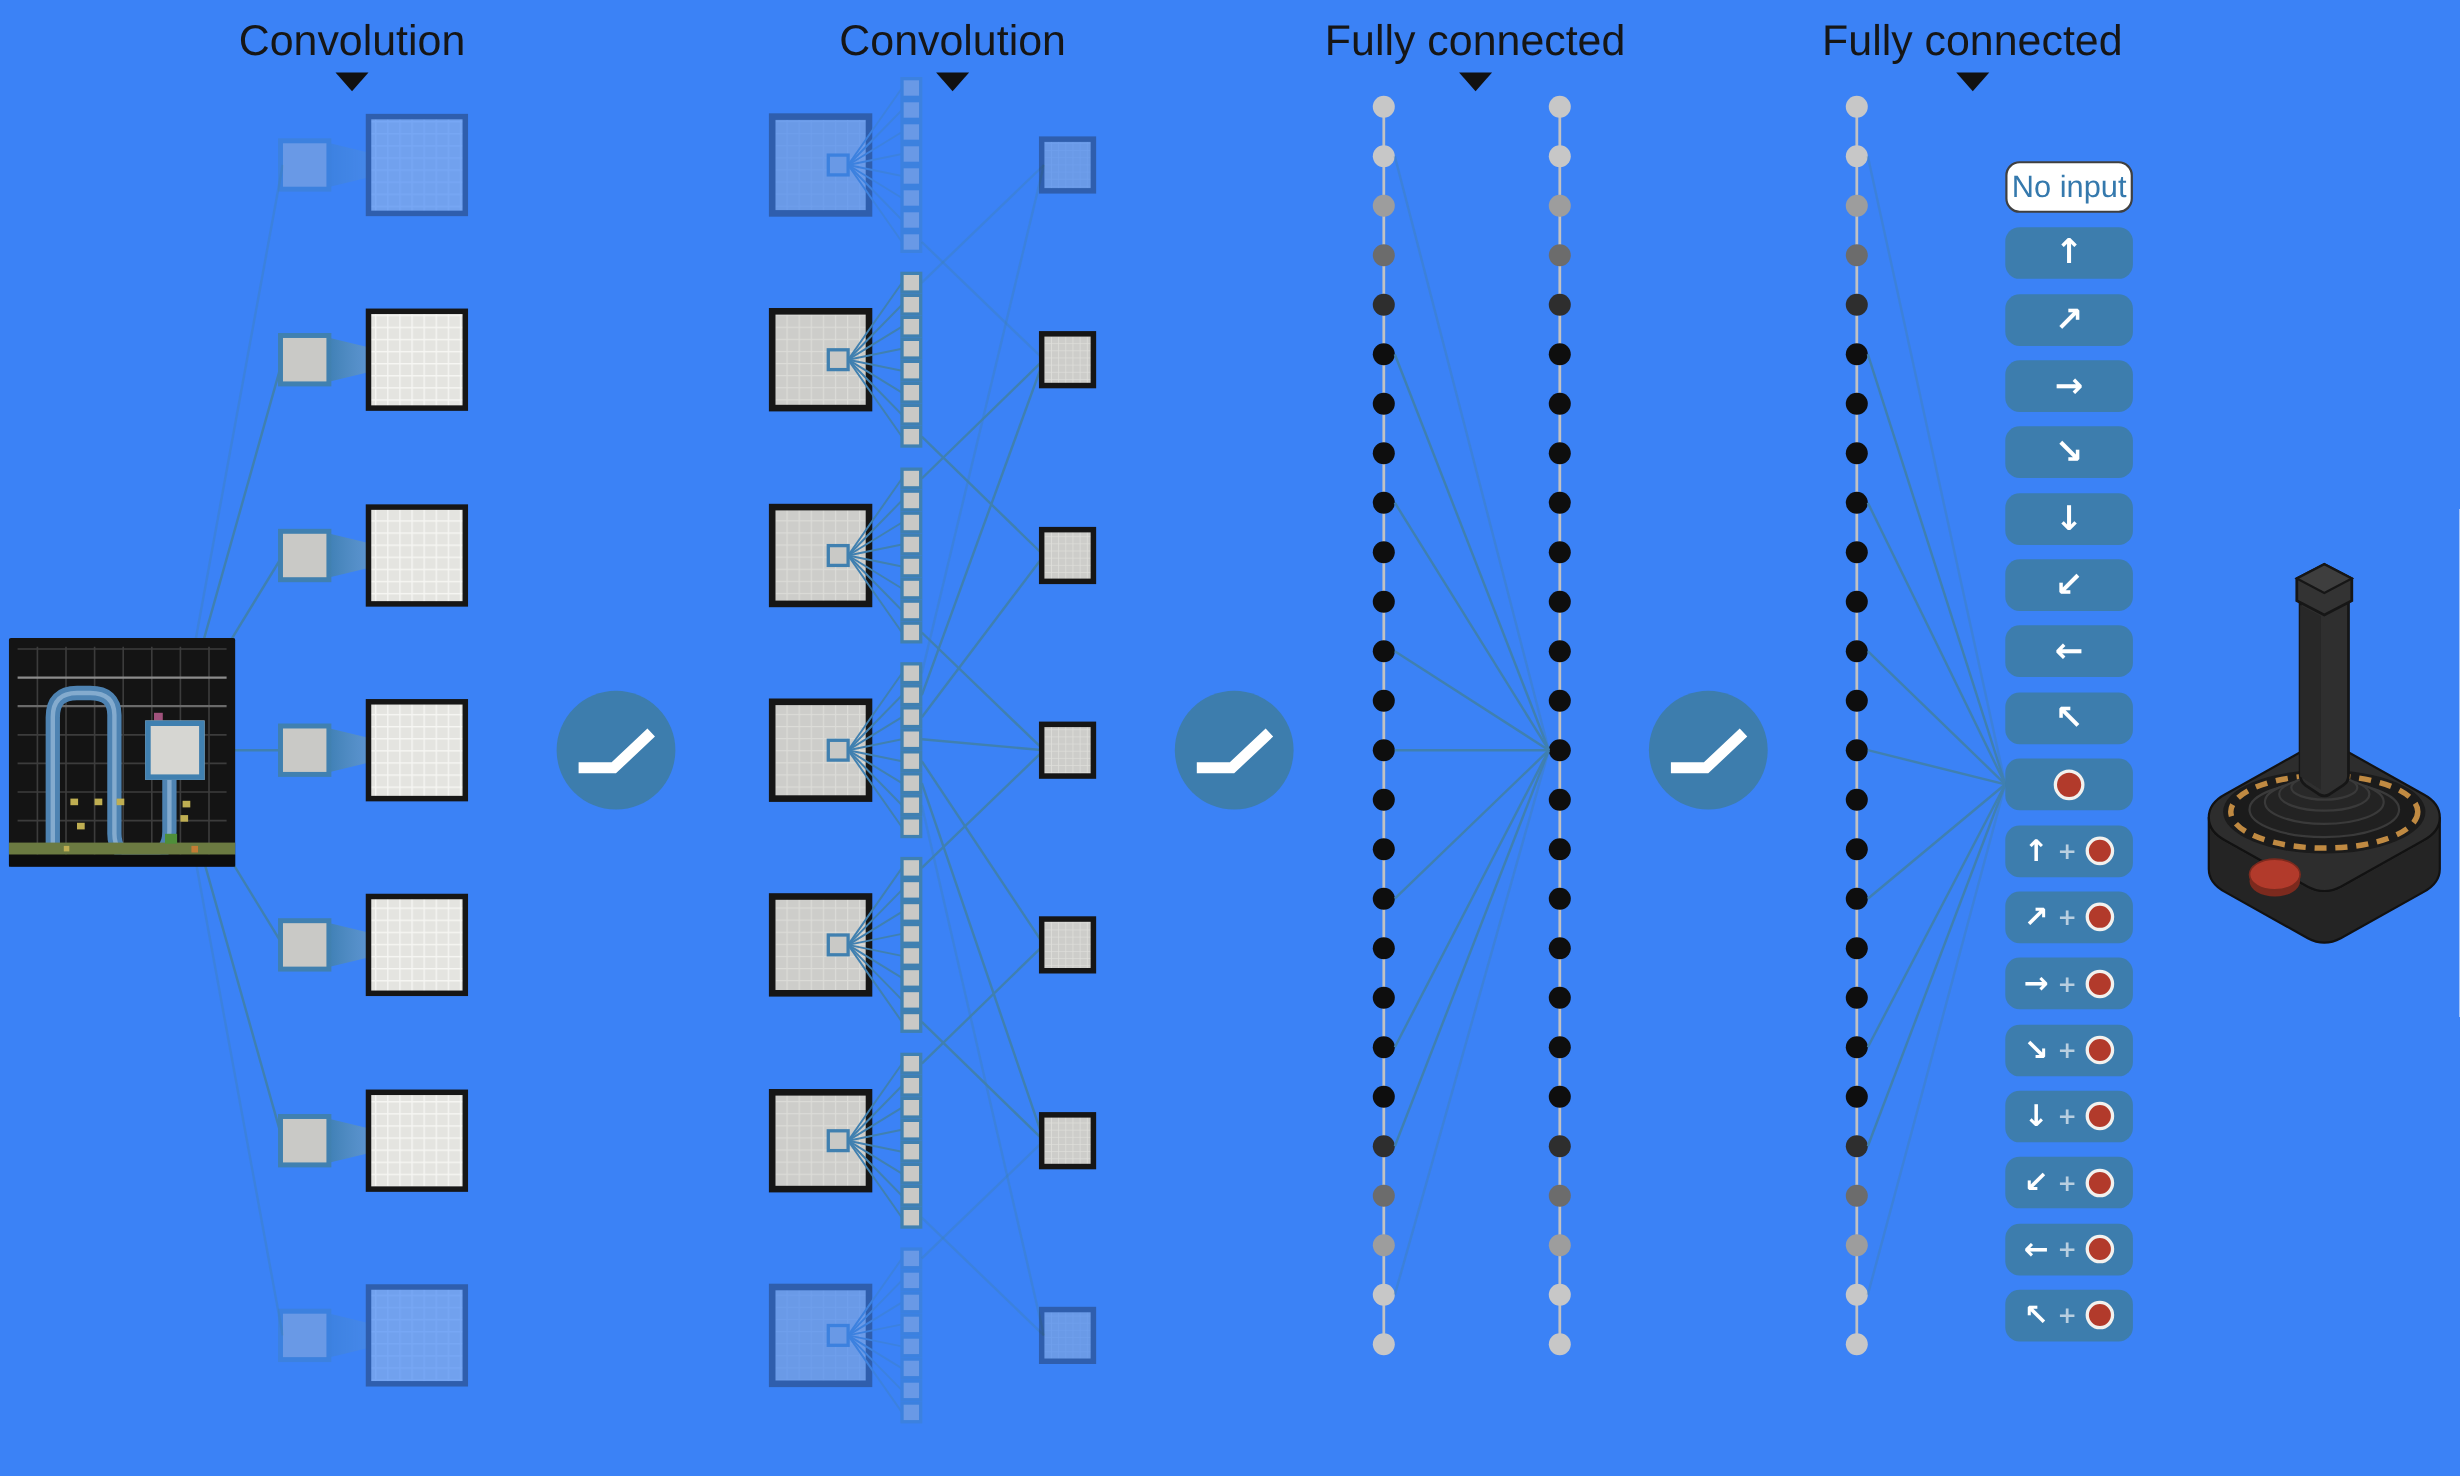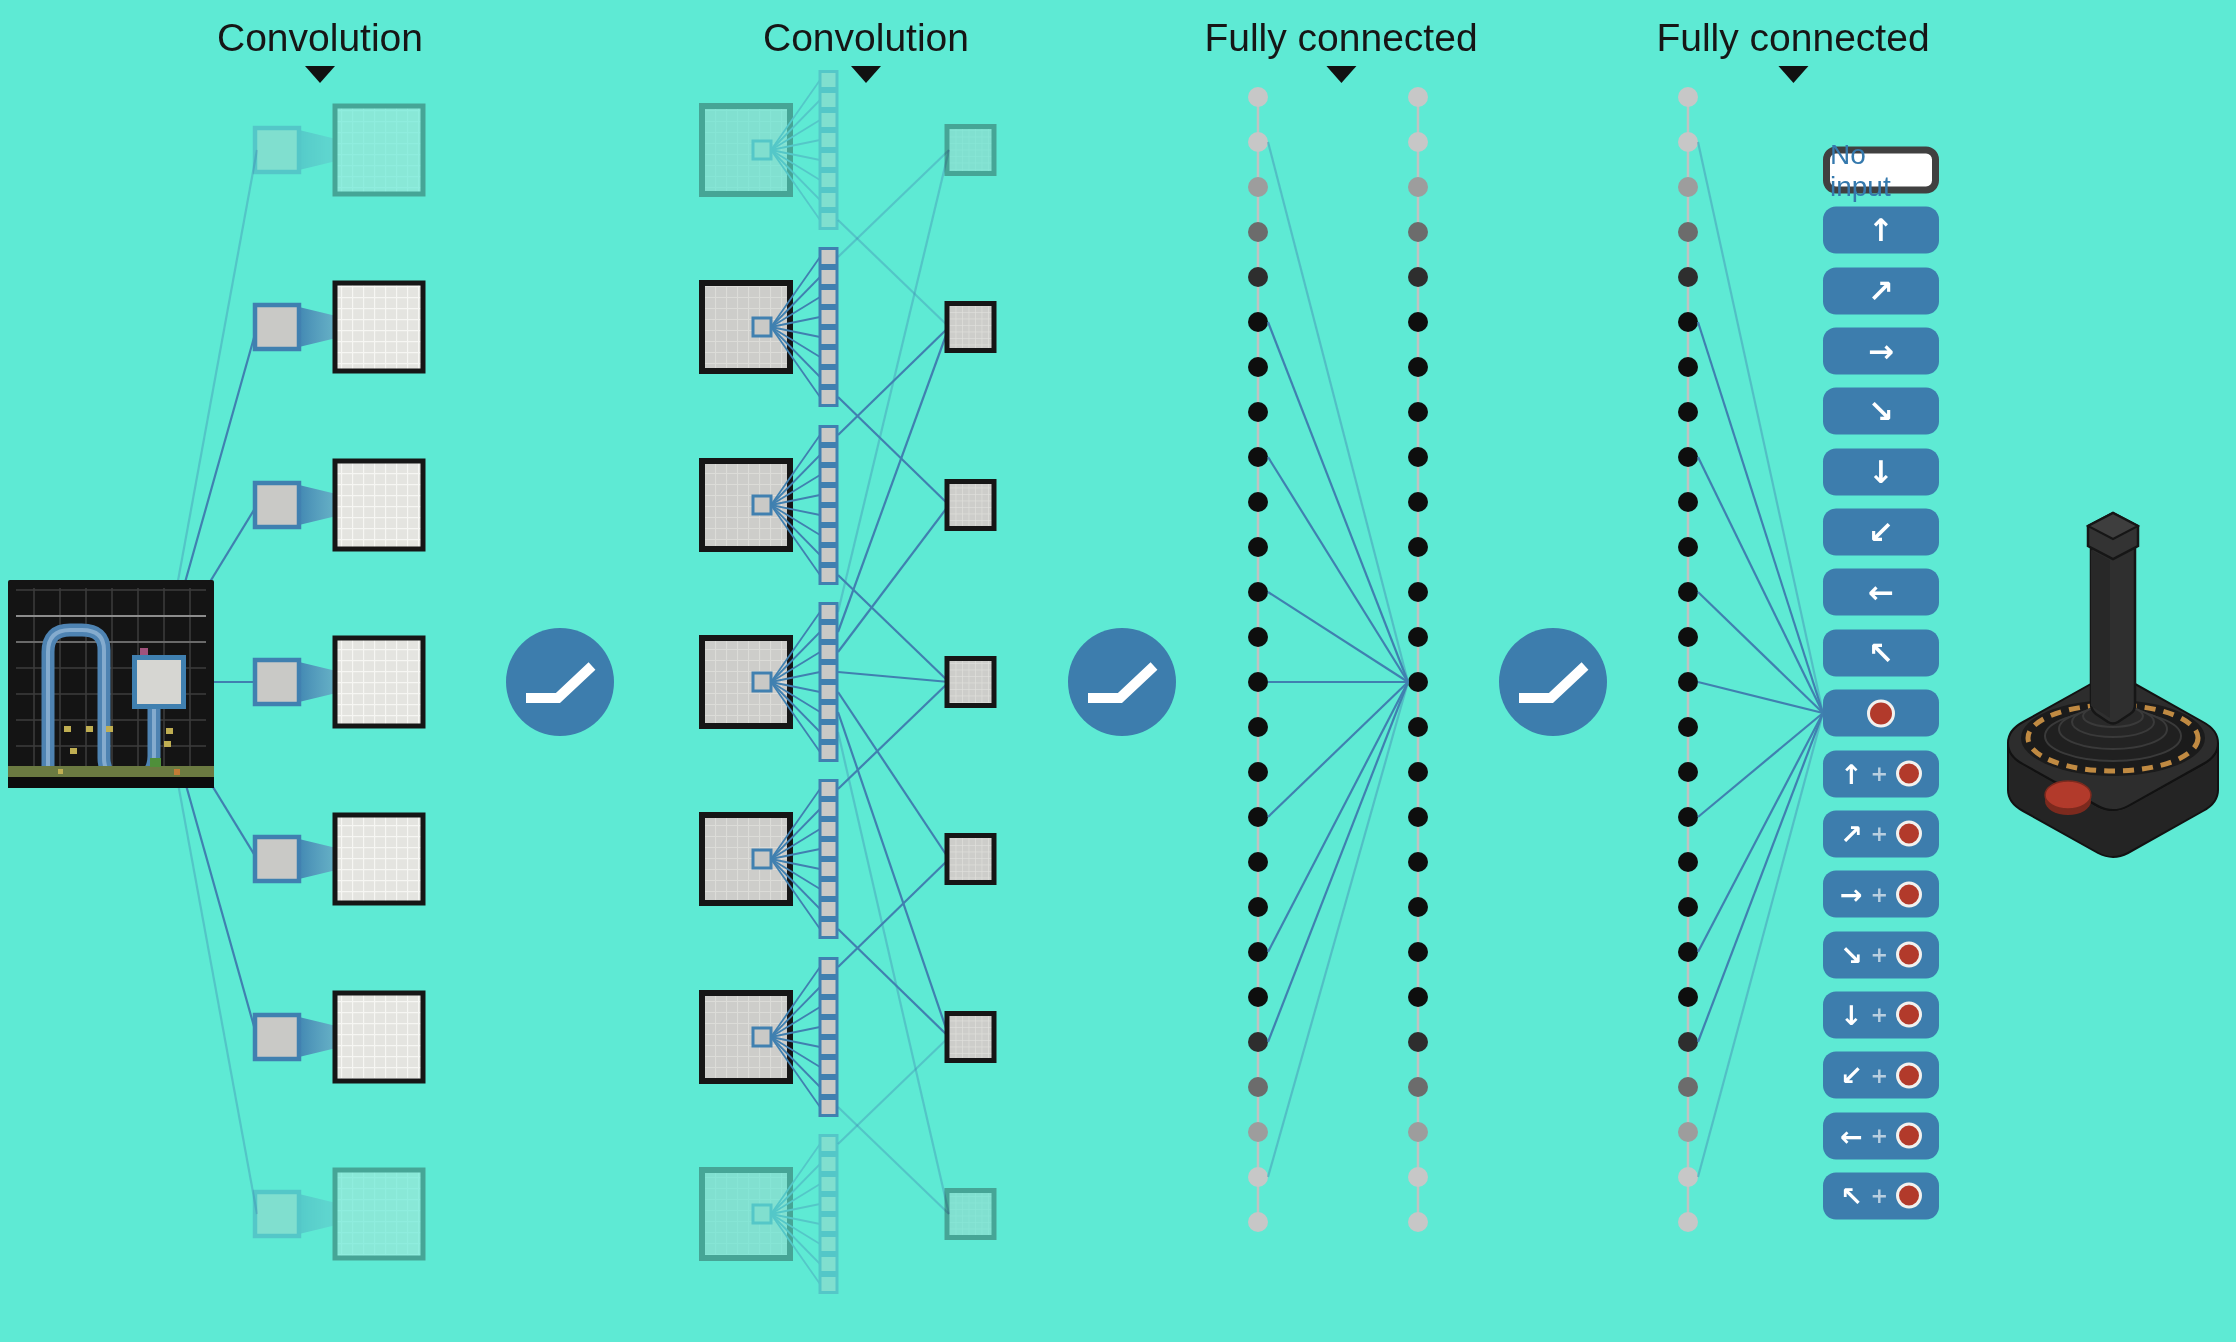--- a/index.html
+++ b/index.html
@@ -1,35 +1,35 @@
 <!DOCTYPE html>
 <html><head>
 <meta charset="utf-8">
 <style>
   html,body{margin:0;padding:0;background:#fcfcfa;}
-  #fig{position:relative;width:2236px;height:1342px;background:#5eead4;overflow:hidden;
+  #fig{position:relative;width:2236px;height:1342px;background:#3b82f6;overflow:hidden;
        font-family:"Liberation Sans",sans-serif;}
   #net{position:absolute;left:0;top:0;}
   .sec-label{position:absolute;top:16px;transform:translateX(-50%);text-align:center;
              font-size:39px;color:#161616;white-space:nowrap;}
   .tri{display:block;margin:6px auto 0;width:0;height:0;
        border-left:15px solid transparent;border-right:15px solid transparent;
        border-top:17px solid #111;}
   .relu{position:absolute;width:108px;height:108px;border-radius:50%;background:#3d7dad;
         transform:translate(-50%,-50%);}
   .game{position:absolute;left:8px;top:580px;}
   .patch{position:absolute;left:132px;top:655px;width:54px;height:54px;box-sizing:border-box;
          background:#d6d6d2;border:5px solid #4080b0;}
   .btn{position:absolute;left:1823px;width:116px;height:47px;border-radius:13px;
        background:#3d7dad;display:flex;align-items:center;justify-content:center;gap:8px;
        transform:translateY(-50%);box-sizing:border-box;}
   .btn .arrow{color:#ffffff;font-size:31px;font-weight:bold;line-height:1;
               font-family:"DejaVu Sans",sans-serif;}
   .btn.combo .arrow{font-size:27px;}
-  .btn.no-input{background:#ffffff;border:7px solid #404040;color:#3579ad;font-size:28px;}
+  .btn.no-input{background:#ffffff;border:2px solid #404040;color:#3579ad;font-size:28px;}
   .fire-dot{width:28px;height:28px;border-radius:50%;background:#b23a2b;
             border:3px solid #f2f1ee;box-sizing:border-box;}
   .btn.combo .fire-dot{width:26px;height:26px;}
   .plus{color:#b9cfe0;font-size:21px;font-weight:bold;font-family:"DejaVu Sans",sans-serif;}
   .joy{position:absolute;left:1992px;top:498px;}
 </style>
 </head>
 <body>
 
 <div id="fig">

